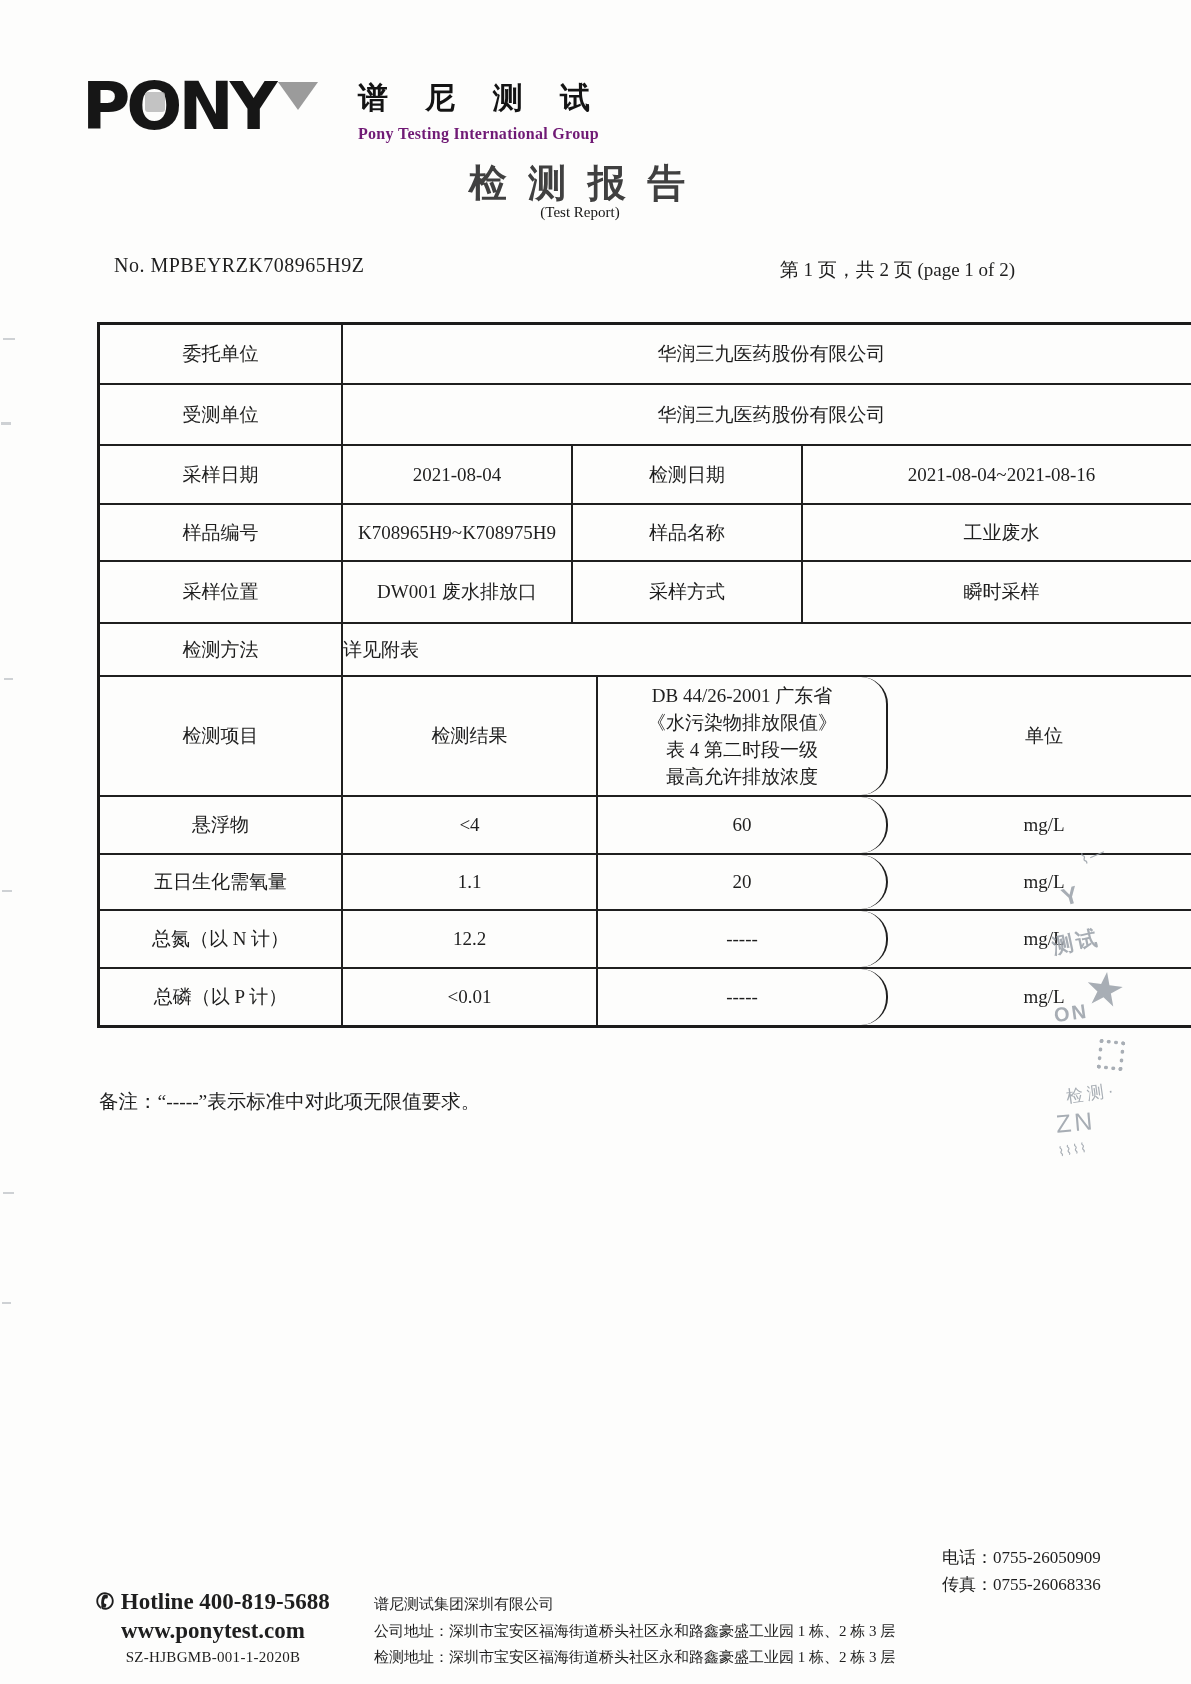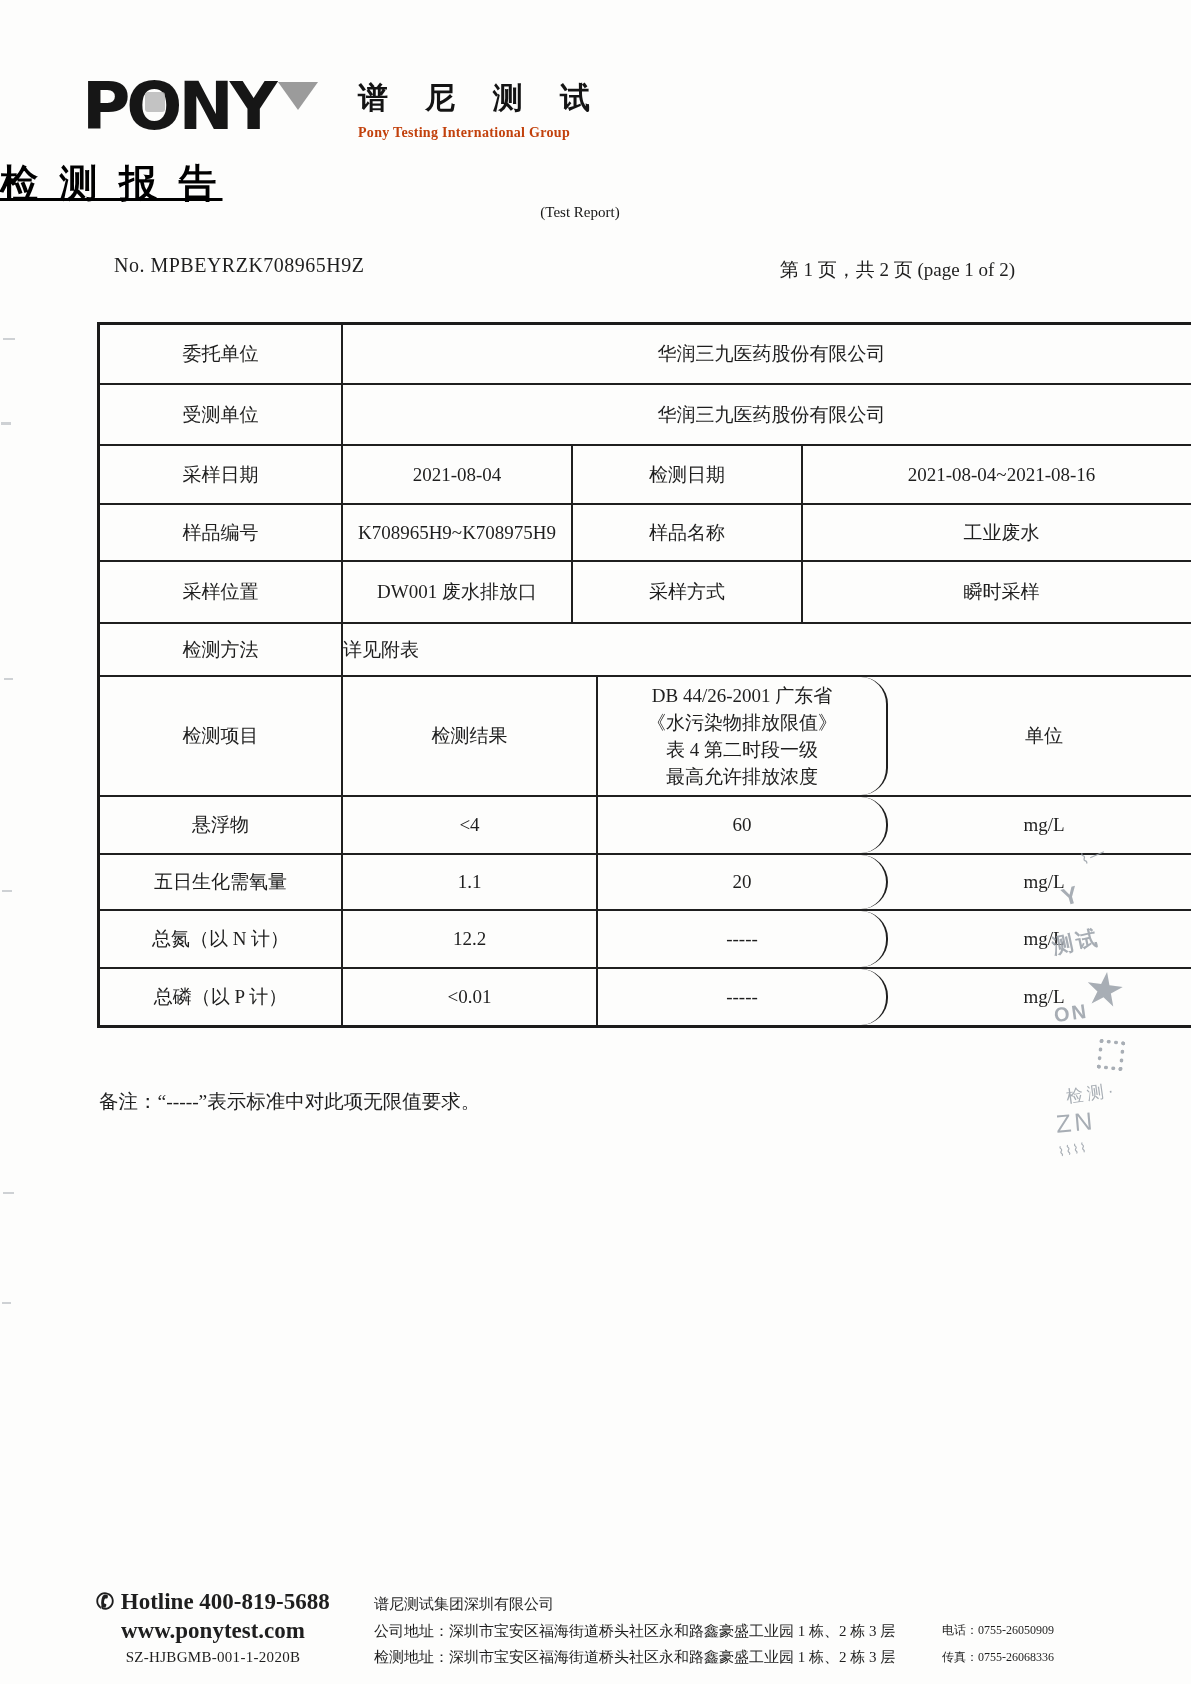--- a/index.html
+++ b/index.html
@@ -9,25 +9,25 @@
     background:#fdfdfc; margin:0 auto; overflow:hidden;
     font-family:"Liberation Serif","DejaVu Serif",serif; color:#1e1e1e;
   }
   
   .logo-wrap { position:absolute; left:82px; top:72px; display:flex; align-items:flex-start; }
   .logo-svg { display:block; }
   .logo-cn-block { margin-left:26px; padding-top:6px; }
   .logo-cn { display:flex; justify-content:space-between; width:232px;
              font-family:"Liberation Sans","DejaVu Sans",sans-serif;
              font-weight:700; font-size:30px; color:#141414; }
-  .logo-sub { margin-top:6px; font-weight:700; font-size:14px; color:#c2410c;
+  .logo-sub { margin-top:6px; font-weight:700; font-size:16px; color:#701a75;
               letter-spacing:.3px; }
   
-  .doc-title { position:absolute; left:0; top:158px; width:1160px; text-align:left;
-               font-size:38px; font-weight:600; letter-spacing:6px; color:#000000;text-decoration:underline; }
+  .doc-title { position:absolute; left:0; top:158px; width:1160px; text-align:center;
+               font-size:38px; font-weight:600; letter-spacing:6px; color:#404040; }
   .doc-subtitle { position:absolute; left:0; top:204px; width:1160px; text-align:center;
                   font-size:15px; color:#151515; }
   
   .report-no { position:absolute; left:114px; top:254px; font-size:20px; letter-spacing:.5px; }
   .page-info { position:absolute; right:176px; top:257px; font-size:19px; }
   
   .tbl { position:absolute; left:97px; top:322px; width:1106px;
          border:3px solid #1b1b1b; background:#fdfdfc; font-size:19px; }
   .tr { display:flex; border-bottom:2px solid #1f1f1f; }
   .tr:last-child { border-bottom:none; }
@@ -50,21 +50,21 @@
   .stamp-square { width:26px; height:30px; border:4px dotted #9aa1a9; border-radius:3px; }
   
   .artifact { position:absolute; background:#c2c5c9; opacity:.8; }
   
   .footer-left { position:absolute; left:80px; top:1589px; width:266px; text-align:center; }
   .hotline { font-size:23px; font-weight:700; white-space:nowrap; }
   .phone-icon { display:inline-block; transform:rotate(-14deg); font-size:22px; margin-right:6px; }
   .website { font-size:23px; font-weight:700; margin-top:3px; }
   .doc-code { font-size:15px; margin-top:5px; letter-spacing:.3px; }
   .footer-mid { position:absolute; left:374px; top:1591px; font-size:15px; line-height:26.5px; }
-  .footer-right { position:absolute; left:942px; top:1617px; font-size:12px; line-height:27px; }
+  .footer-right { position:absolute; left:942px; top:1544px; font-size:17px; line-height:27px; }
 </style>
 </head>
 <body>
 
 <div class="page">
 
   <div class="logo-wrap">
     <svg class="logo-svg" width="250" height="72" viewBox="0 0 250 72">
       <text x="0" y="57" font-family="DejaVu Sans, Liberation Sans, sans-serif" font-size="66" font-weight="900" letter-spacing="-4" fill="#161616">PONY</text>
       <rect x="63" y="20" width="20" height="20" rx="3" fill="#b9b9b9" opacity="0.85"></rect>

